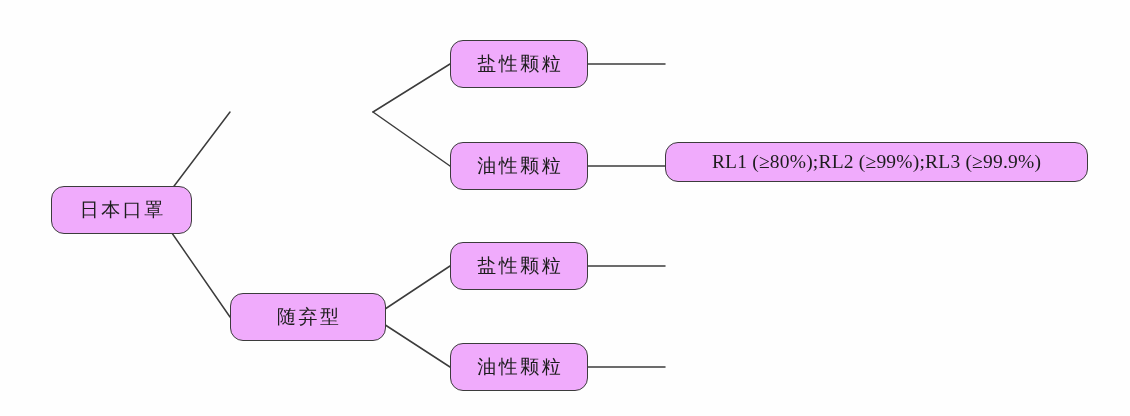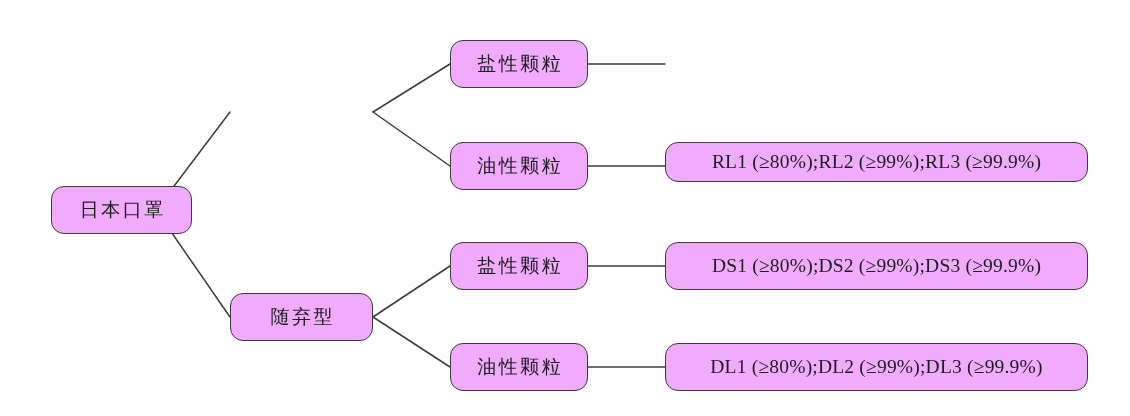--- a/index.html
+++ b/index.html
@@ -64,21 +64,21 @@
   
   #node-replaceable {
     left: 230px;
     top: 88px;
     width: 143px;
     height: 48px;
   }
   #node-disposable {
     left: 230px;
     top: 293px;
-    width: 143px;
+    width: 156px;
     height: 48px;
   }
 
   
   #node-salt-1 { left: 450px; top: 40px;  width: 138px; height: 48px; }
   #node-oil-1  { left: 450px; top: 142px; width: 138px; height: 48px; }
   #node-salt-2 { left: 450px; top: 242px; width: 138px; height: 48px; }
   #node-oil-2  { left: 450px; top: 343px; width: 138px; height: 48px; }
 
   
@@ -128,20 +128,14 @@
   <div class="node node-cn" id="node-salt-2">
     <span>盐性颗粒</span>
   </div>
   <div class="node node-cn" id="node-oil-2">
     <span>油性颗粒</span>
   </div>
 
   <div class="node node-spec" id="node-rl">
     <span>RL1 (≥80%);RL2 (≥99%);RL3 (≥99.9%)</span>
   </div>
-  <div class="node node-spec" id="node-ds">
-    <span>DS1 (≥80%);DS2 (≥99%);DS3 (≥99.9%)</span>
-  </div>
-  <div class="node node-spec" id="node-dl">
-    <span>DL1 (≥80%);DL2 (≥99%);DL3 (≥99.9%)</span>
-  </div>
 
 </div>
 
 </body></html>

